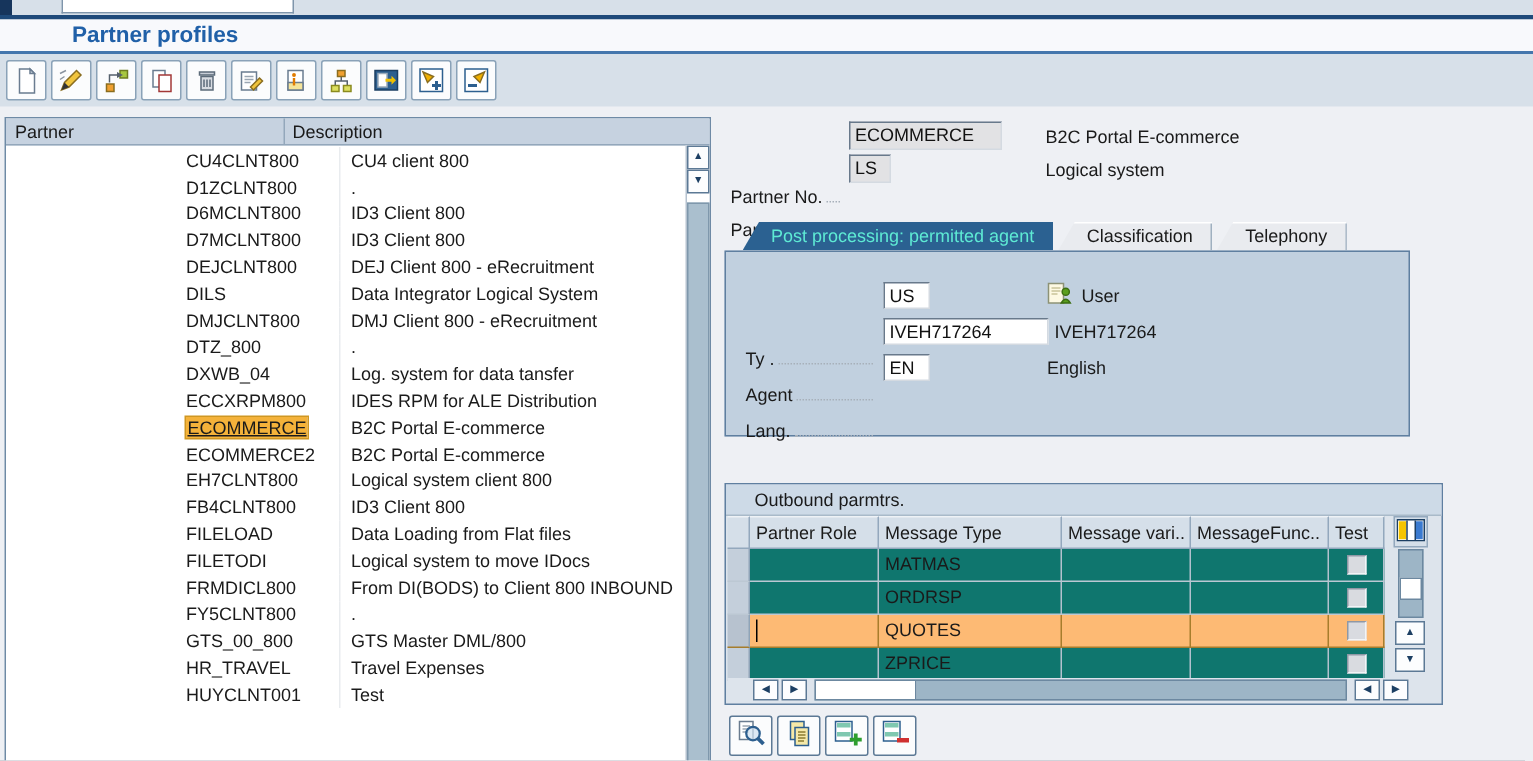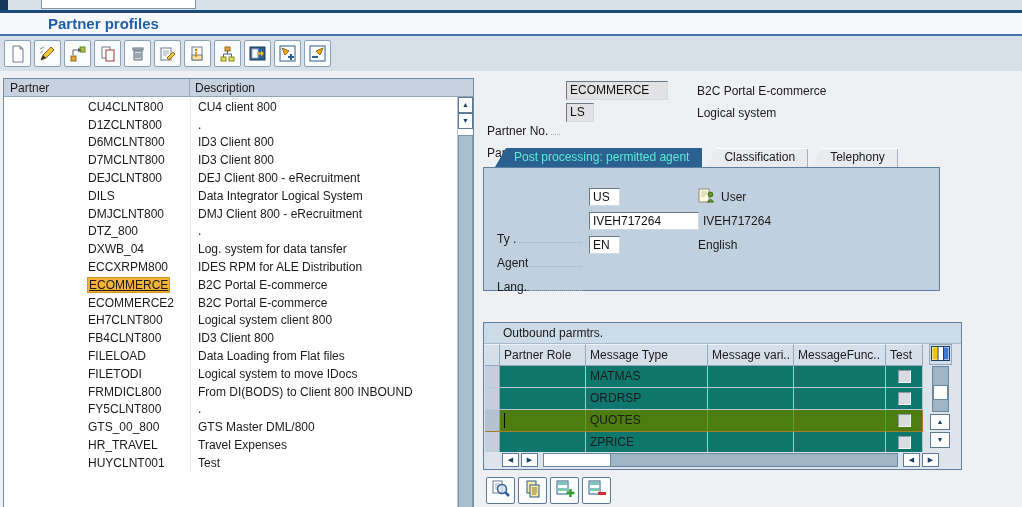--- a/index.html
+++ b/index.html
@@ -23,21 +23,21 @@
   .tbtn svg { display:block; }
 
   
   .tree-panel { position:absolute; left:3px; top:78px; width:471px; height:436px;
                 background:#fff; border:1px solid #6e8aa5; }
   .tree-head { position:absolute; left:0; top:0; right:0; height:18px; background:#c6d2e0;
                border-bottom:1px solid #93a7bb; display:flex; }
   .th-partner { width:186px; border-right:1px solid #93a7bb; padding:2px 0 0 6px; }
   .th-desc { flex:1; padding:2px 0 0 5px; }
   .tree-body { position:absolute; left:0; top:19px; right:16px; bottom:0; overflow:hidden; }
-  .tree-row { height:17.8px; display:flex; align-items:center; }
+  .tree-row { height:17.8px; display:flex; align-items:center;margin-left:36px; }
   .tc-partner { width:186px; padding-left:84px; white-space:nowrap; }
   .tc-desc { flex:1; padding-left:7px; border-left:1px solid #e9ecef; align-self:stretch;
              display:flex; align-items:center; white-space:nowrap; }
   .tree-sel { background:#f4b23a; outline:1px solid #cf9723; text-decoration:underline; padding:0 1px; }
   .tree-scroll { position:absolute; right:0; top:18px; bottom:0; width:16px; background:#fff;
                  border-left:1px solid #b5c2cf; display:flex; flex-direction:column; }
   .sbtn { width:15px; height:16px; background:#fcfdfe; border:1px solid #5c7995; color:#1c3f63;
           font-size:7px; line-height:14px; text-align:center; }
   .tree-thumb { margin-top:6px; flex:1; background:#aabfce; border:1px solid #7f98ac; }
 
@@ -65,21 +65,21 @@
   .ob-title { position:absolute; left:0; top:0; right:0; height:21px; background:#cddae7;
               border-bottom:1px solid #a9bac9; padding:3px 0 0 19px; }
   .ob-header { position:absolute; left:1px; top:21px; display:flex; height:22px; }
   .hc { background:#d5dfe9; border-right:1px solid #93a8bd; border-bottom:1px solid #93a8bd;
         border-top:1px solid #eef2f6; padding:3px 0 0 4px; overflow:hidden; white-space:nowrap; }
   .ob-rows { position:absolute; left:1px; top:43px; }
   .ob-row { display:flex; height:22px; }
   .dc { background:#0f766e; border-right:1px solid #b3c1ce; border-bottom:1px solid #bcc8d3;
         padding:3px 0 0 4px; overflow:hidden; white-space:nowrap; position:relative; }
   .dc.selcol { background:#c4cfdb; border-right:1px solid #8fa4b8; }
-  .ob-row.sel .dc { background:#4d7c0f; border-right-color:#a67d2c; border-bottom-color:#a67d2c; }
+  .ob-row.sel .dc { background:#fdba74; border-right-color:#a67d2c; border-bottom-color:#a67d2c; }
   .ob-row.sel .dc.selcol { background:#b7c2cf; border-right-color:#8fa4b8; }
   .caret { position:absolute; left:4px; top:3px; width:1px; height:15px; background:#000; }
   .cb { width:13px; height:13px; margin:1px 0 0 8px; background:#d9dbe0;
         border-top:1px solid #8f98a5; border-left:1px solid #8f98a5;
         border-bottom:1px solid #f2f4f7; border-right:1px solid #f2f4f7; }
   .w-sel{width:15px;} .w-role{width:86px;} .w-mtype{width:122px;} .w-mvari{width:86px;}
   .w-mfunc{width:92px;} .w-test{width:37px;}
 
   .vscroll { position:absolute; left:445px; top:21px; width:24px; }
   .cfg-btn { width:23px; height:21px; background:#d5dfe9; border:1px solid #93a8bd;

